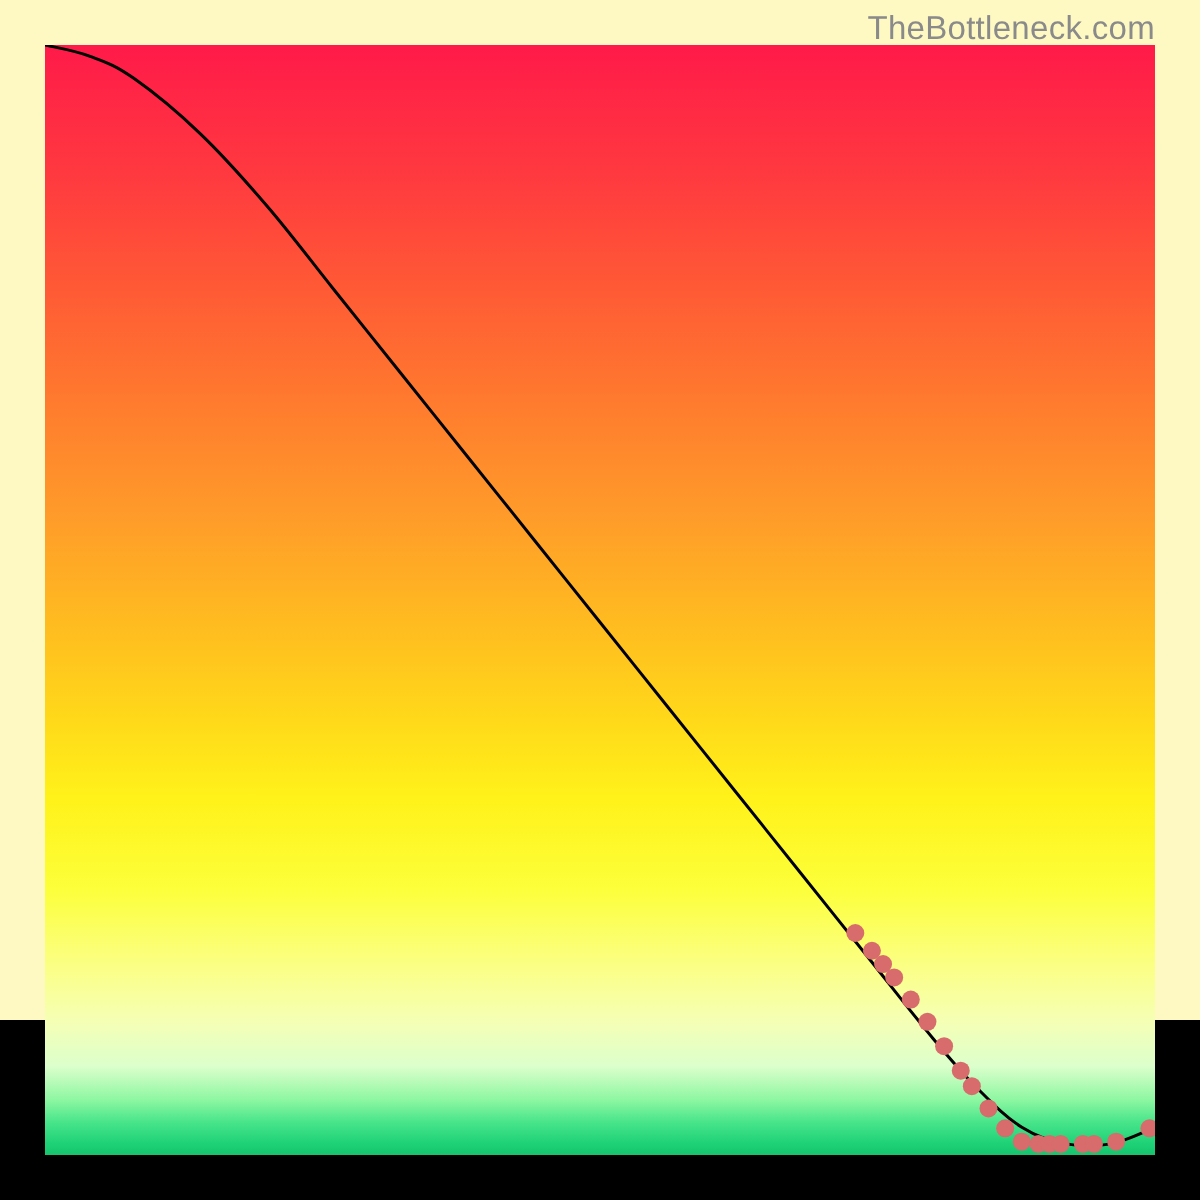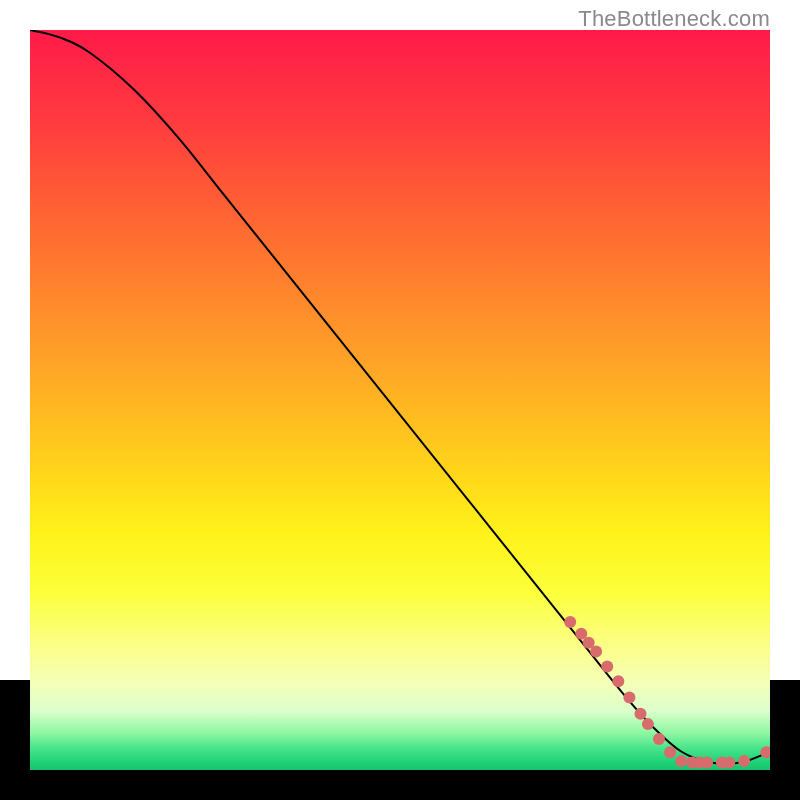--- a/index.html
+++ b/index.html
@@ -8,21 +8,21 @@
     width: 800px;
     height: 800px;
     background: #000;
     overflow: hidden;
     font-family: Arial, Helvetica, sans-serif;
   }
   .stage {
     position: relative;
     width: 800px;
     height: 680px;
-    background: #ffffff;
+    background: #fef9c3;
     text-align: center;
   }
   .plot {
     position: absolute;
     left: 30px;
     top: 30px;
     width: 740px;
     height: 740px;
     overflow: hidden;
   }

